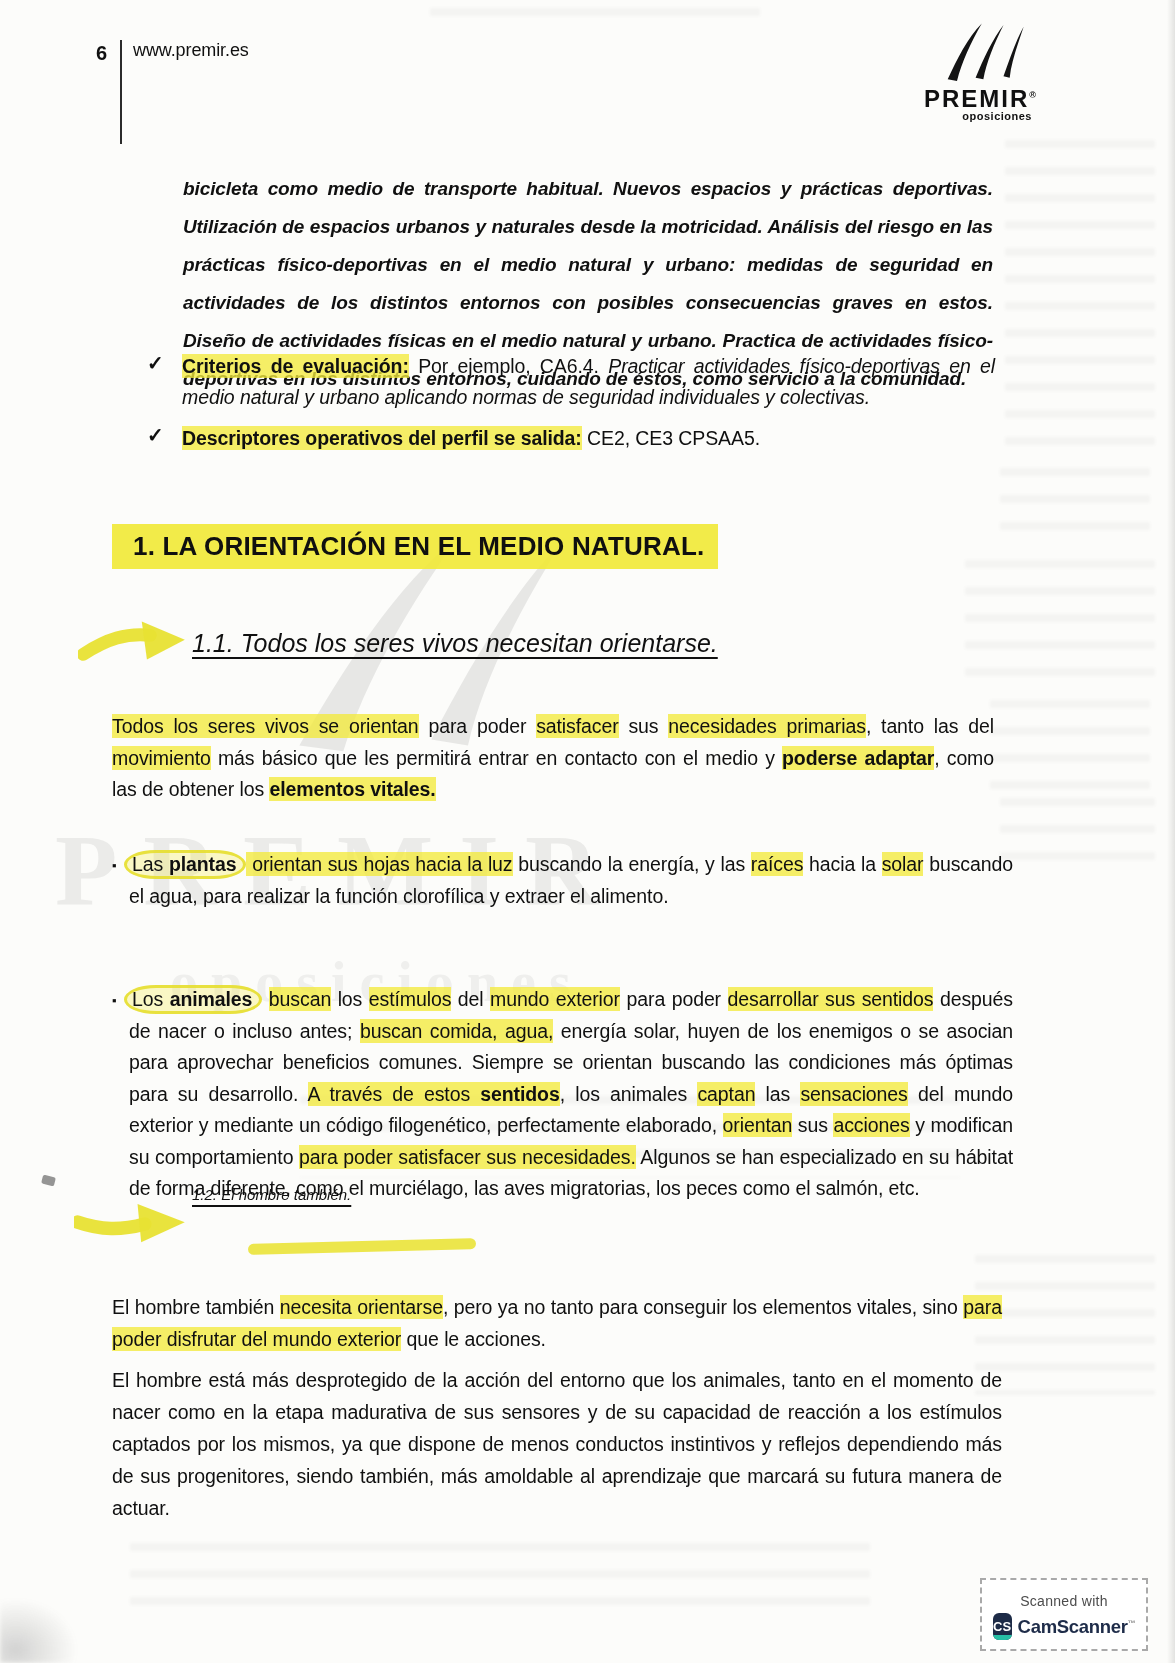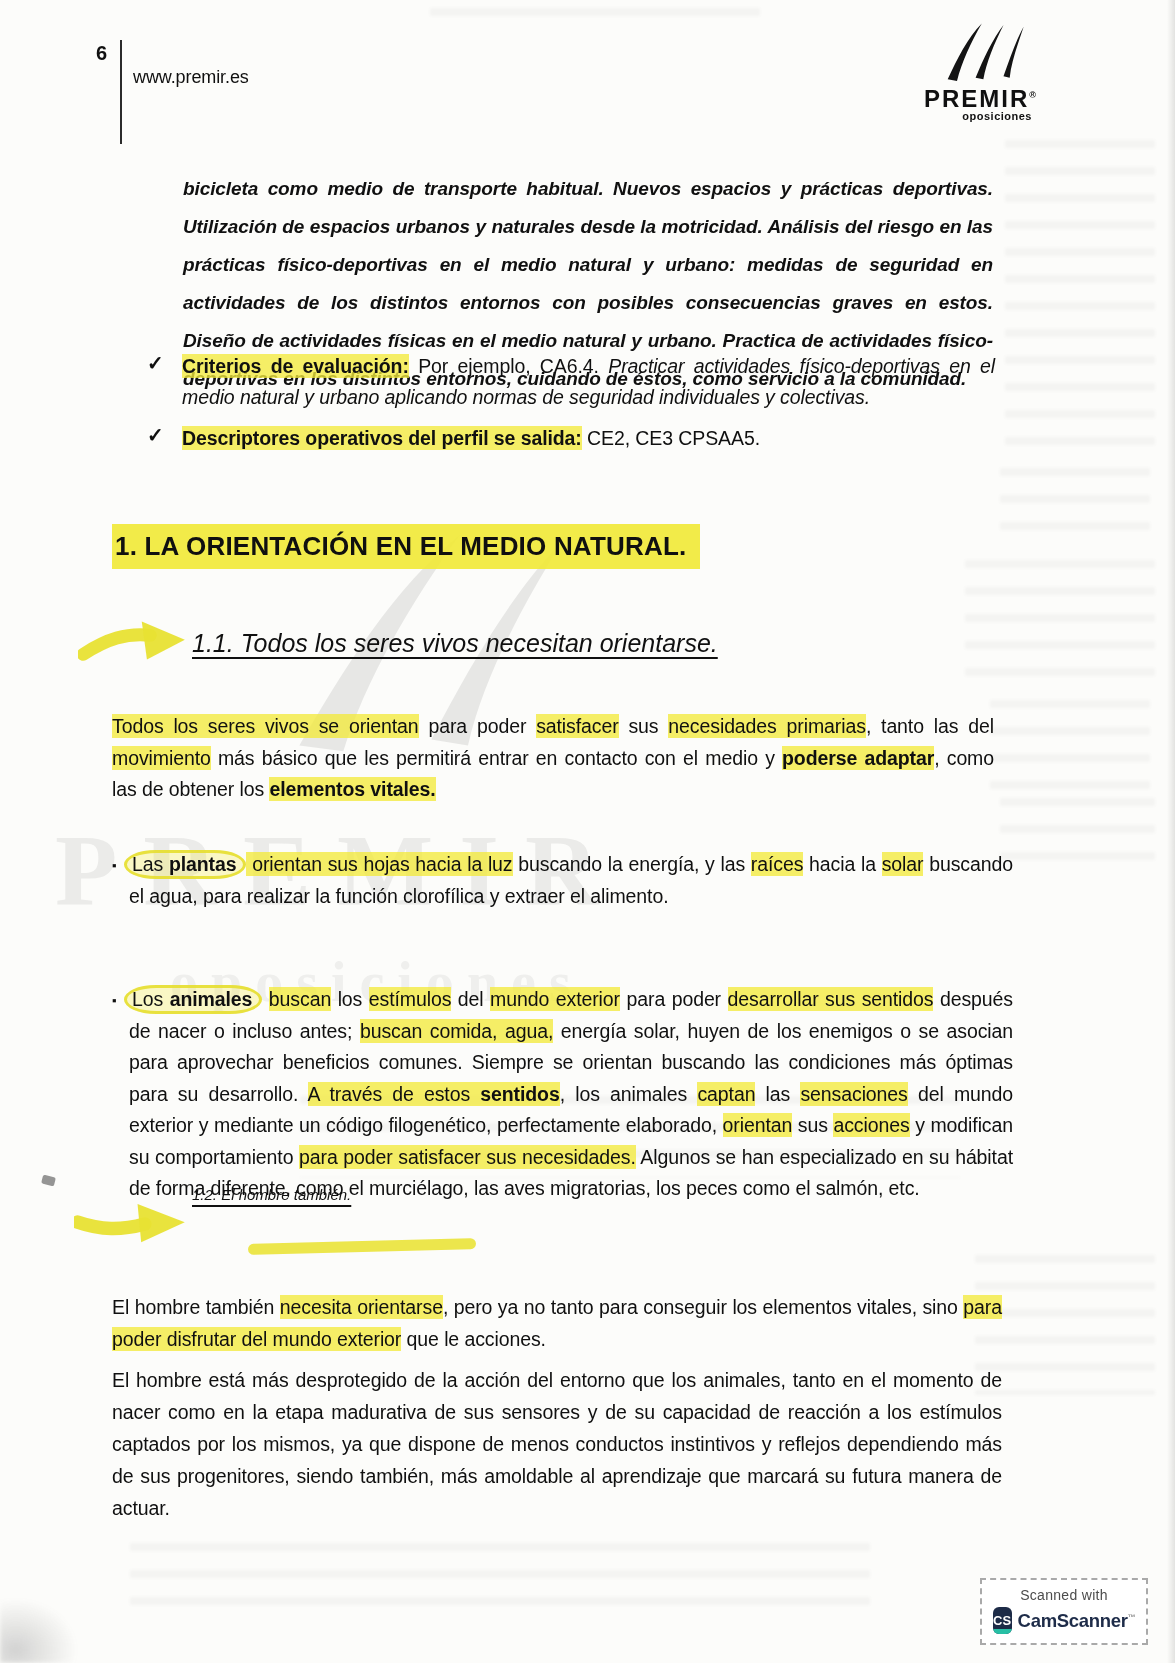--- a/index.html
+++ b/index.html
@@ -16,50 +16,50 @@
   .circled{
     border:3px solid rgba(230,222,47,0.9);border-radius:40px/18px;
     padding:0 7px 1px 5px;margin-left:-5px;background:rgba(243,235,60,0.28);
   }
   .justify{text-align:justify;}
   
   .page-num{font-size:20px;font-weight:bold;}
   .h-rule{width:2px;background:#2b2b2b;}
   .h-title{font-size:19px;font-weight:bold;letter-spacing:0;line-height:24px;}
   .h-sub{font-size:18px;margin-top:3px;}
-  .h-web{font-size:18px;margin-top:27px;}
+  .h-web{font-size:18px;}
   
   .logo{width:108px;text-align:left;}
   .logo svg{display:block;margin-left:14px;}
   .logo-brand{font-size:24px;font-weight:bold;letter-spacing:2px;line-height:22px;}
   .logo-reg{font-size:9px;vertical-align:super;}
   .logo-tag{font-size:11px;font-weight:bold;text-align:right;margin-top:0px;letter-spacing:0.5px;}
   
   .intro{width:810px;font-size:19px;line-height:38px;font-style:italic;font-weight:bold;}
   .check-item{display:flex;width:848px;}
   .check-mark{width:35px;font-size:20px;font-weight:bold;flex:none;}
   .check-text{font-size:19.5px;line-height:31px;width:813px;}
   .s1-title{font-size:26px;font-weight:bold;letter-spacing:0.2px;}
-  .s1-title .hl-block{background:rgba(241,233,58,0.92);padding:7px 14px 8px 3px;}
+  .s1-title .hl-block{background:rgba(241,233,58,0.92);padding:7px 14px 8px 21px;}
   .sub-head{font-size:25px;font-style:italic;text-decoration:underline;text-decoration-thickness:2px;text-underline-offset:5px;letter-spacing:0;}
   .para{font-size:19.5px;line-height:31.5px;}
   .bullet{position:relative;padding-left:17px;}
   .bullet .marker{position:absolute;left:0;top:1px;font-size:13px;}
   
   .arrow svg{display:block;}
   .swoosh-underline{background:rgba(233,226,45,0.85);border-radius:8px;transform:rotate(-1.5deg);}
   .watermark{color:rgba(90,90,90,0.10);font-family:"Liberation Serif",serif;font-weight:bold;white-space:nowrap;pointer-events:none;}
   .ghost{background:repeating-linear-gradient(180deg,rgba(110,110,110,0.55) 0 8px,transparent 8px 27px);opacity:0.10;filter:blur(1.6px);pointer-events:none;}
   .ghost-swoosh{opacity:0.12;pointer-events:none;}
   .edge-shade{right:0;top:0;width:8px;height:100%;background:linear-gradient(90deg,transparent,rgba(0,0,0,0.10));}
   .corner-smudge{left:0;top:1598px;width:78px;height:65px;background:radial-gradient(ellipse at 20% 80%,rgba(90,90,90,0.25),transparent 70%);filter:blur(2px);}
   .speck{left:42px;top:1176px;width:13px;height:9px;background:rgba(45,45,45,0.5);border-radius:2px;transform:rotate(14deg);}
   
   .badge{width:168px;border:2px dashed #a9a9a9;background:#fff;padding:7px 8px 9px;box-sizing:border-box;text-align:center;}
-  .badge-line1{font-size:14px;color:#4c4c4c;letter-spacing:0.3px;}
+  .badge-line1{font-size:14px;color:#4c4c4c;letter-spacing:0.3px;margin-top:6px;}
   .badge-row{display:flex;align-items:center;justify-content:center;gap:6px;margin-top:4px;}
   .cs-icon{position:relative;width:19px;height:27px;background:#1d2b47;border-radius:6px;overflow:hidden;flex:none;
     display:flex;align-items:center;justify-content:center;}
   .cs-icon span{position:relative;z-index:1;color:#fff;font-weight:bold;font-size:13px;letter-spacing:0;}
   .cs-icon::after{content:"";position:absolute;left:0;right:0;bottom:0;height:5px;background:#27bfa5;}
   .badge-app{font-size:18.5px;font-weight:bold;color:#1e2c49;letter-spacing:-0.3px;}
   .badge-tm{font-size:8px;color:#8a8a8a;vertical-align:super;}
 </style>
 </head>
 <body>

